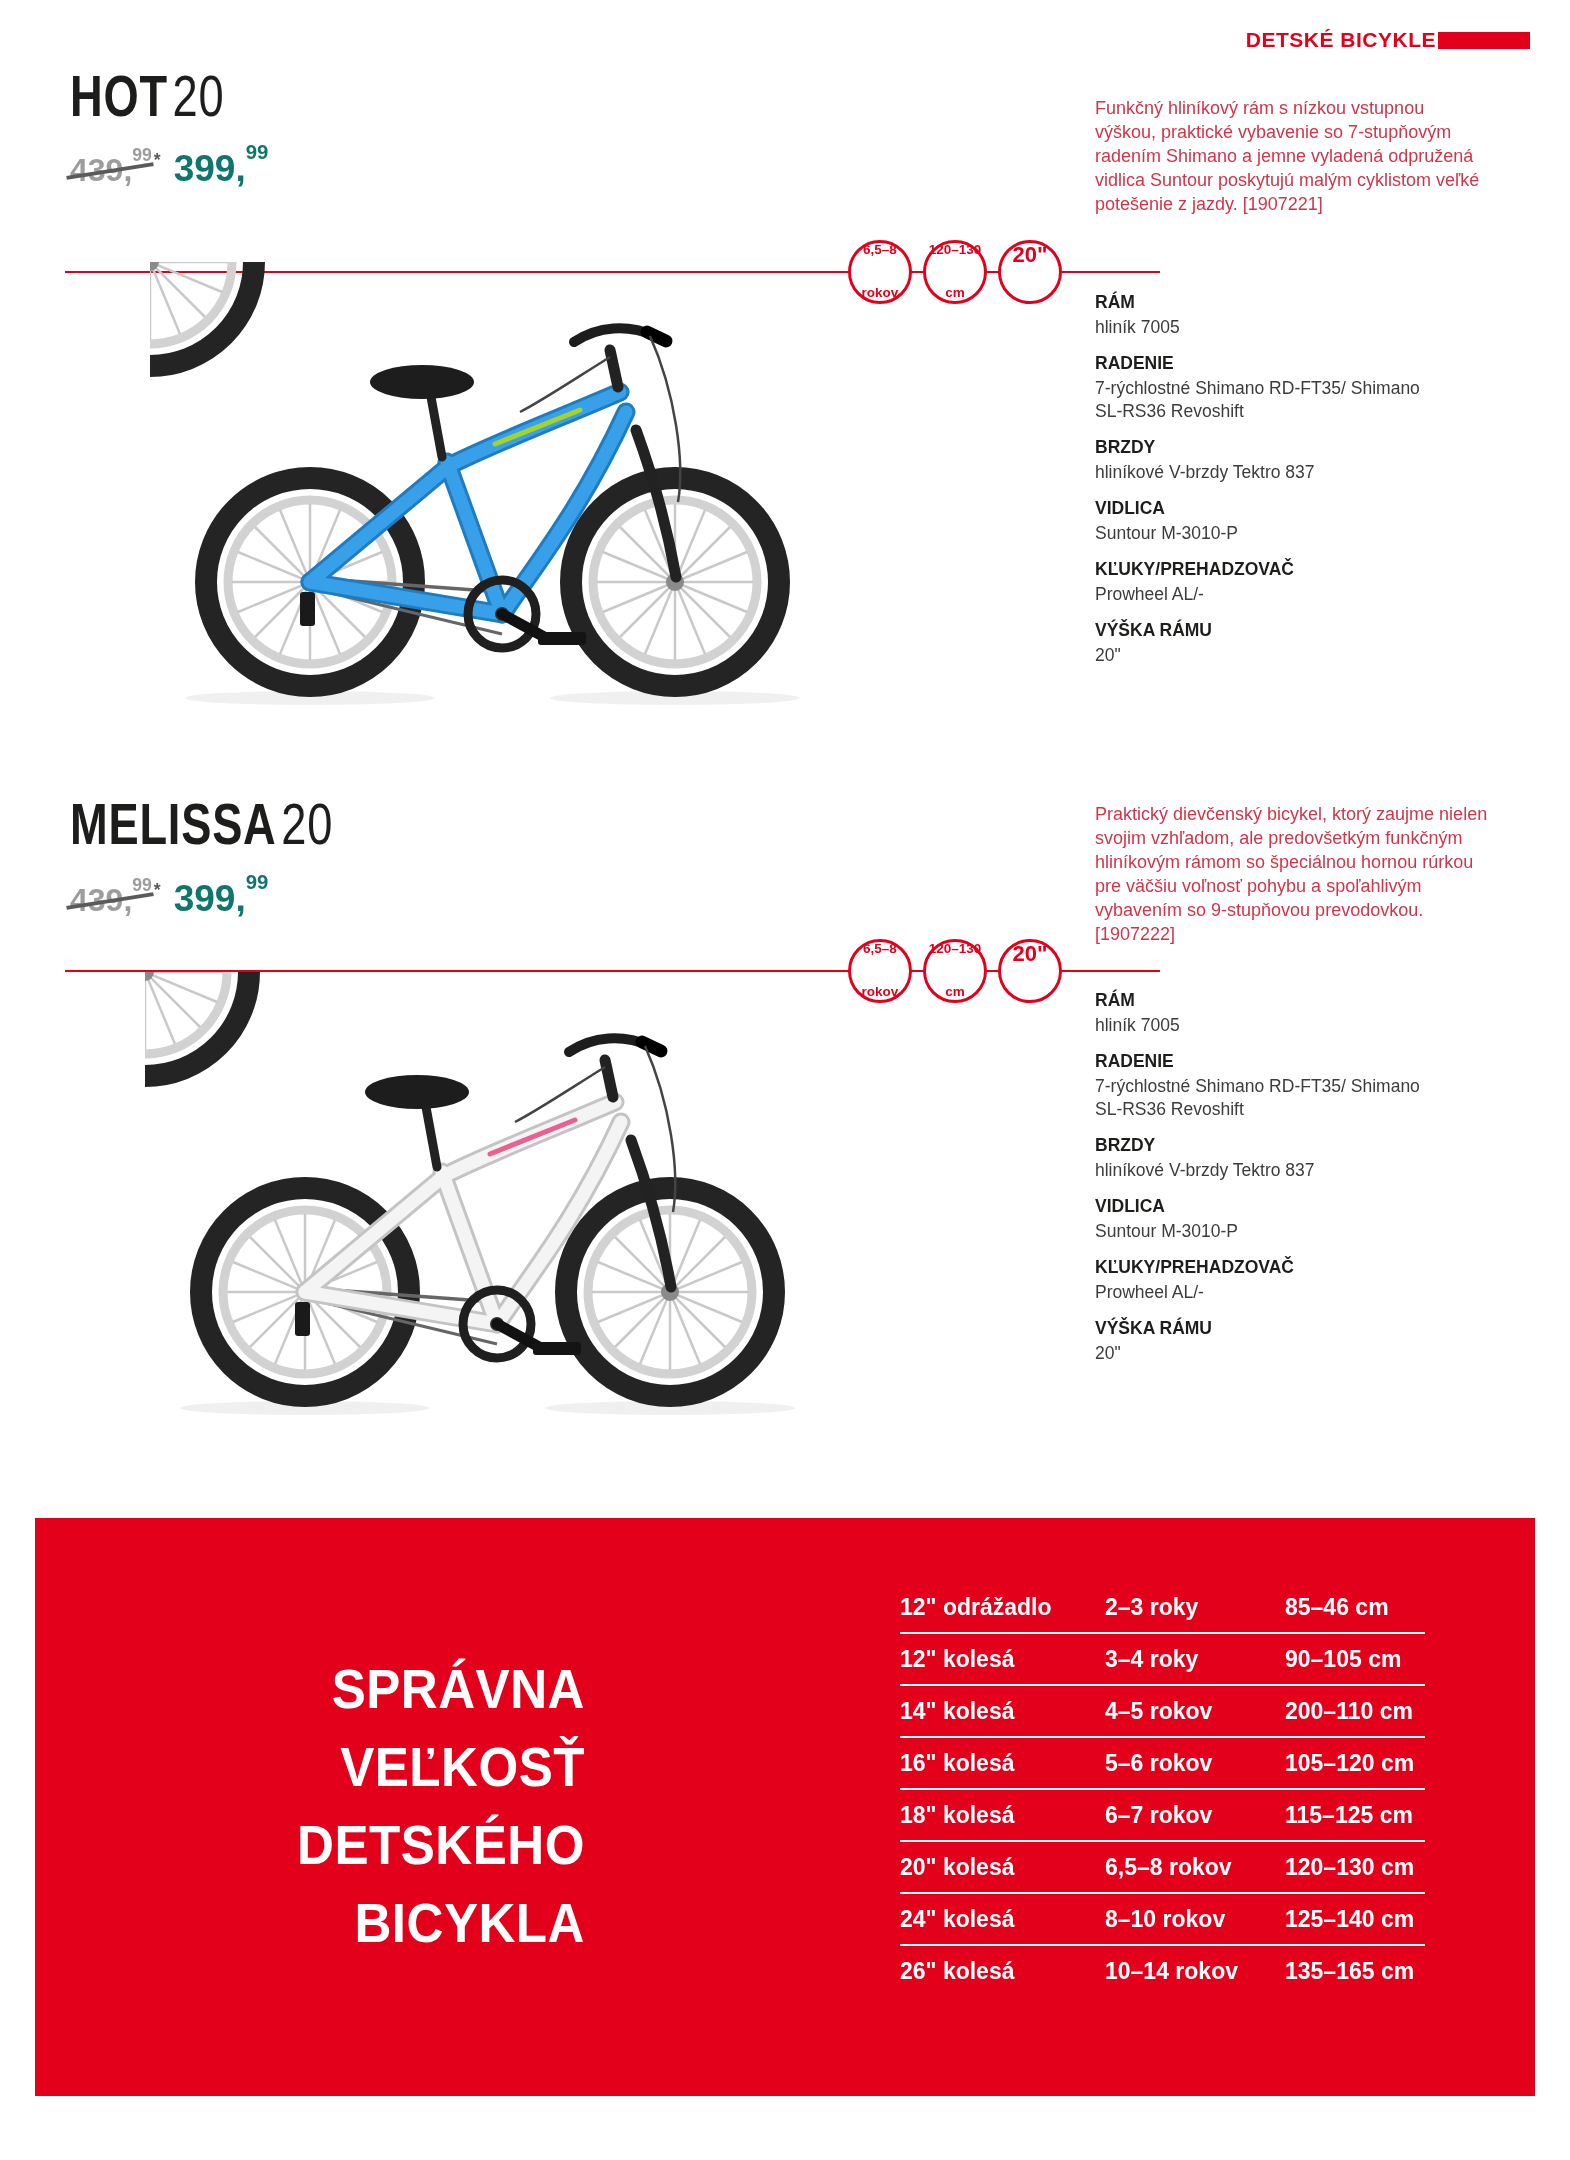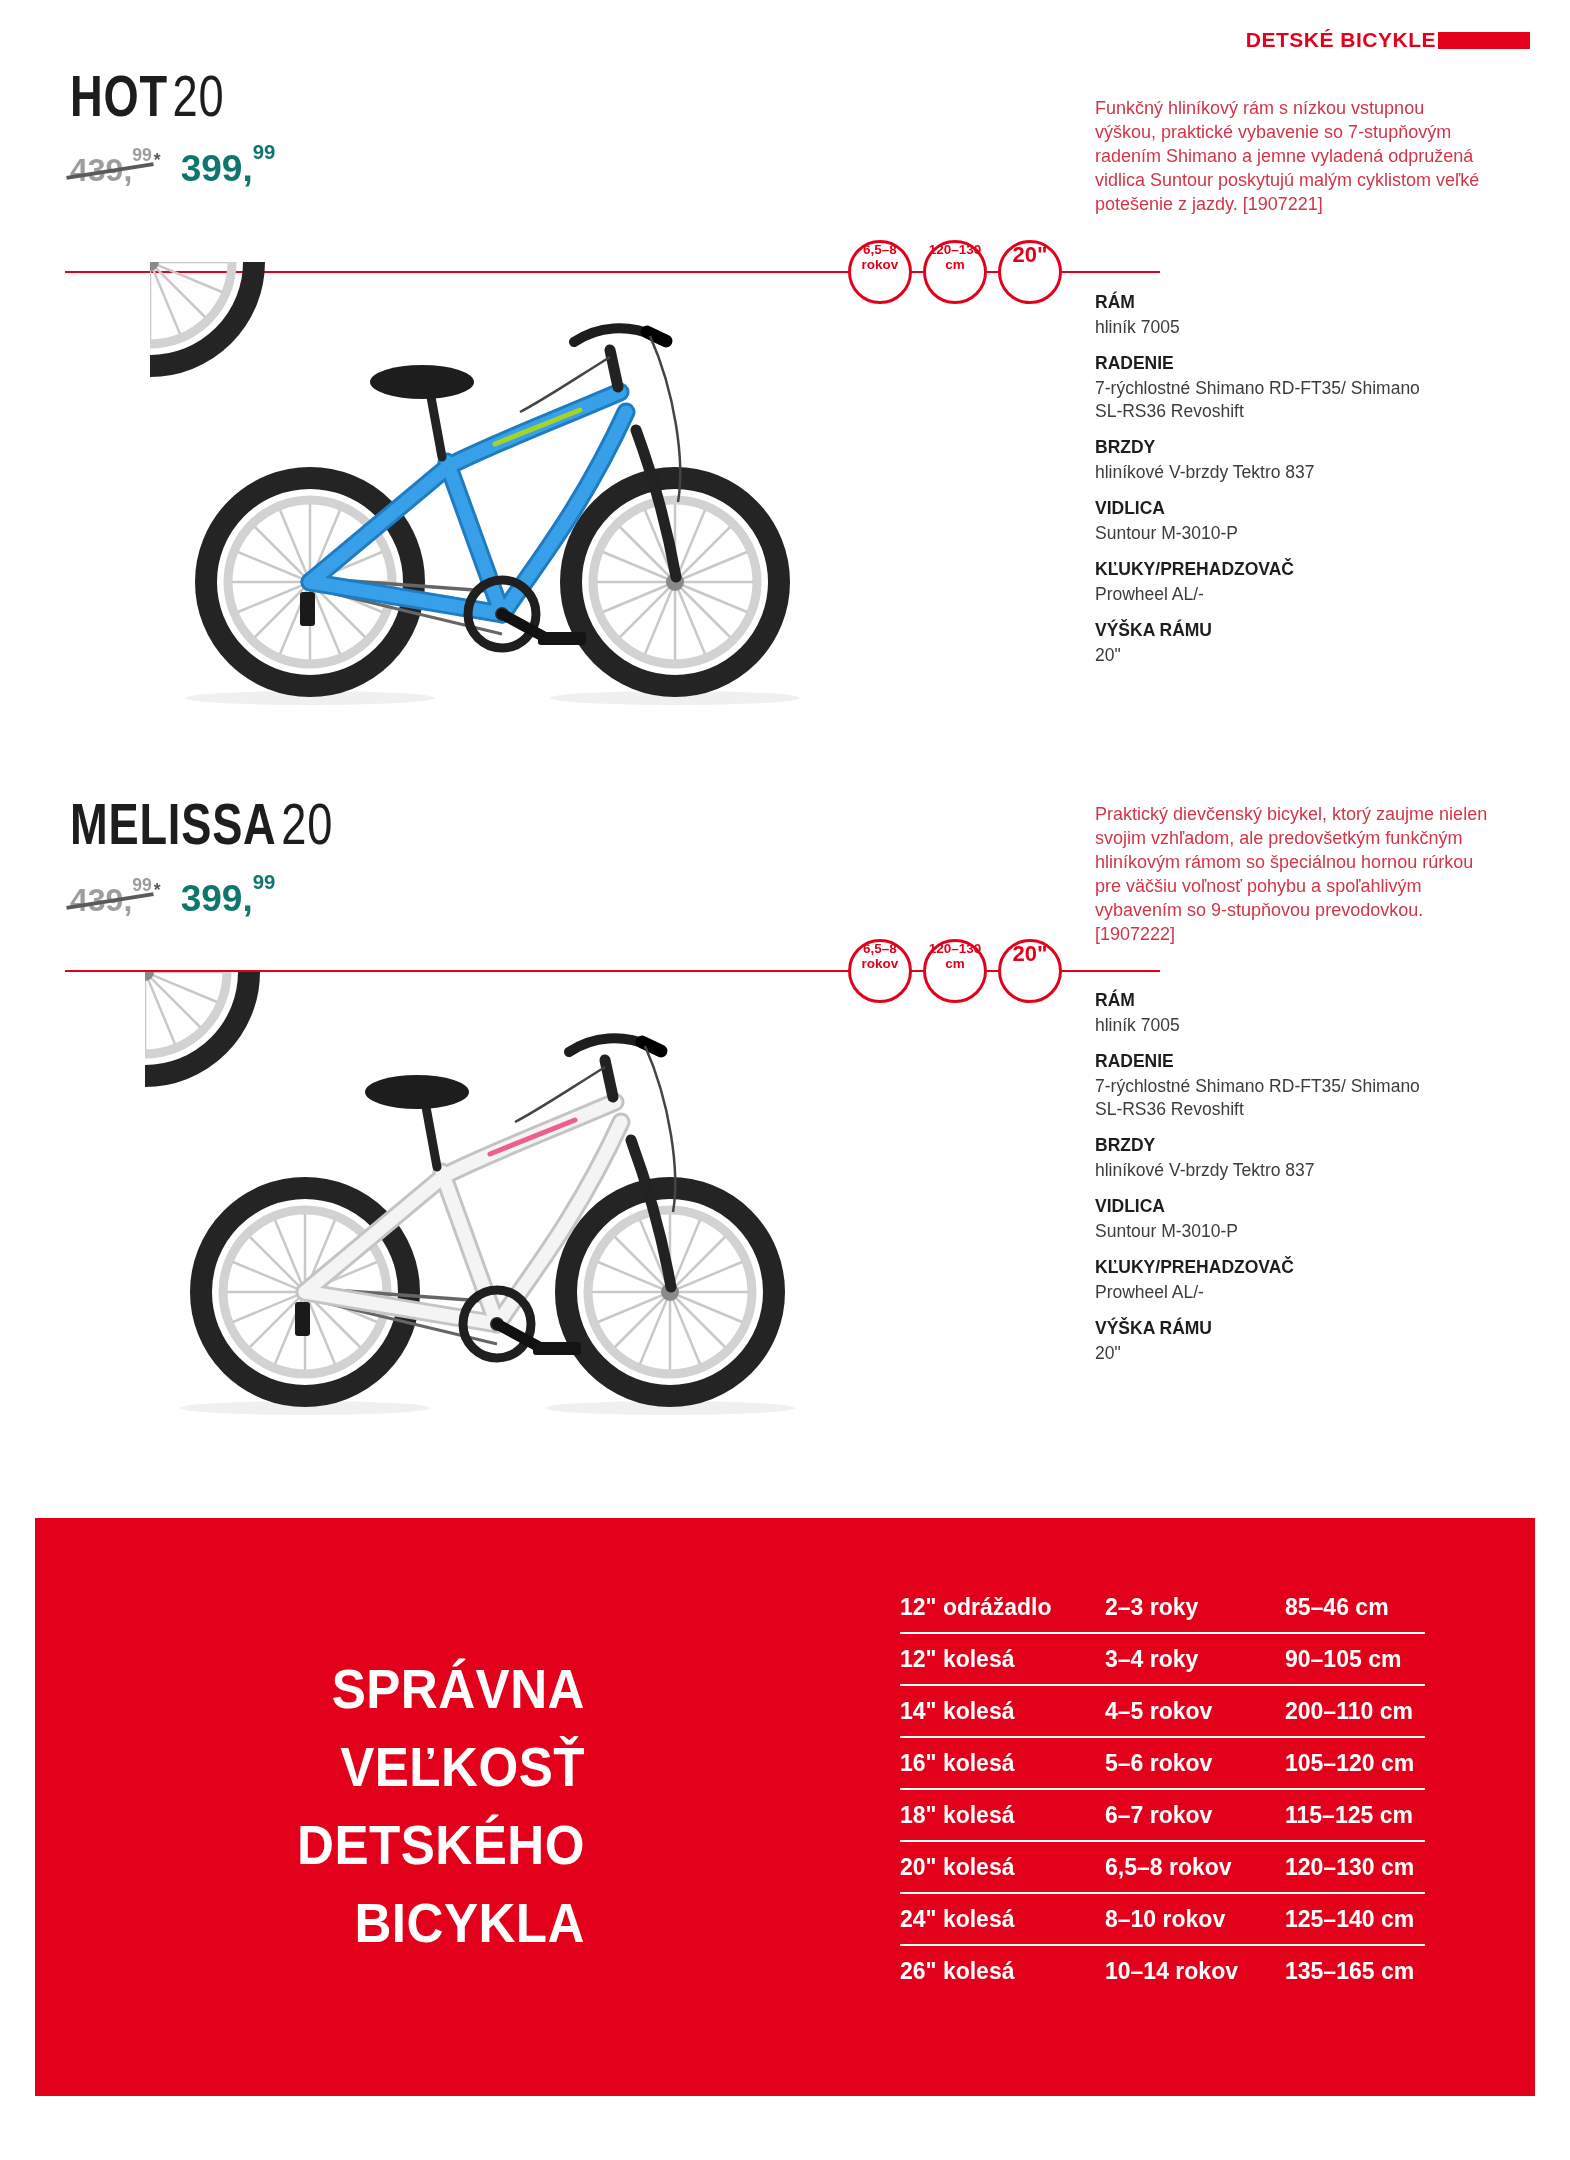--- a/index.html
+++ b/index.html
@@ -25,21 +25,21 @@
   }
   
   .ptitle{
     position:absolute;margin:0;
     font-size:58px;font-weight:700;letter-spacing:1px;
     transform:scaleX(.78);transform-origin:0 50%;
     white-space:nowrap;color:#1d1d1b;
   }
   .ptitle .t-size{font-weight:400;margin-left:6px;}
   .prices{
-    position:absolute;display:flex;align-items:baseline;gap:20px;
+    position:absolute;display:flex;align-items:baseline;gap:13px;
     white-space:nowrap;
   }
   .old-price{
     position:relative;color:var(--gray-price);
     font-size:32px;font-weight:700;
   }
   .old-price .struck{position:relative;display:inline-block;}
   .old-price .struck::after{
     content:"";position:absolute;left:-4px;right:-2px;top:46%;
     border-top:4px solid #5a5a5c;transform:rotate(-9deg);
@@ -57,21 +57,21 @@
   .rule{position:absolute;height:64px;}
   .rule .line{
     position:absolute;left:0;right:0;top:31px;height:0;
     border-top:2.5px solid var(--accent-red);
   }
   .badge{
     position:absolute;top:0;
     width:58px;height:58px;border-radius:50%;
     background:#fff;border:3px solid var(--accent-red);
     color:var(--accent-red);
-    display:flex;flex-direction:column;align-items:center;justify-content:flex-start;
+    display:flex;flex-direction:column;align-items:center;justify-content:space-between;
     font-weight:700;font-size:13.5px;line-height:1.08;text-align:center;
   }
   .badge.big{font-size:22px;}
   
   .specs{position:absolute;width:330px;}
   .spec{margin-bottom:14px;}
   .spec dt{font-weight:700;font-size:17.5px;margin:0 0 3px 0;}
   .spec dd{margin:0;font-size:17.5px;line-height:23px;color:#3c3c3b;}
   dl{margin:0;padding:0;}
   

